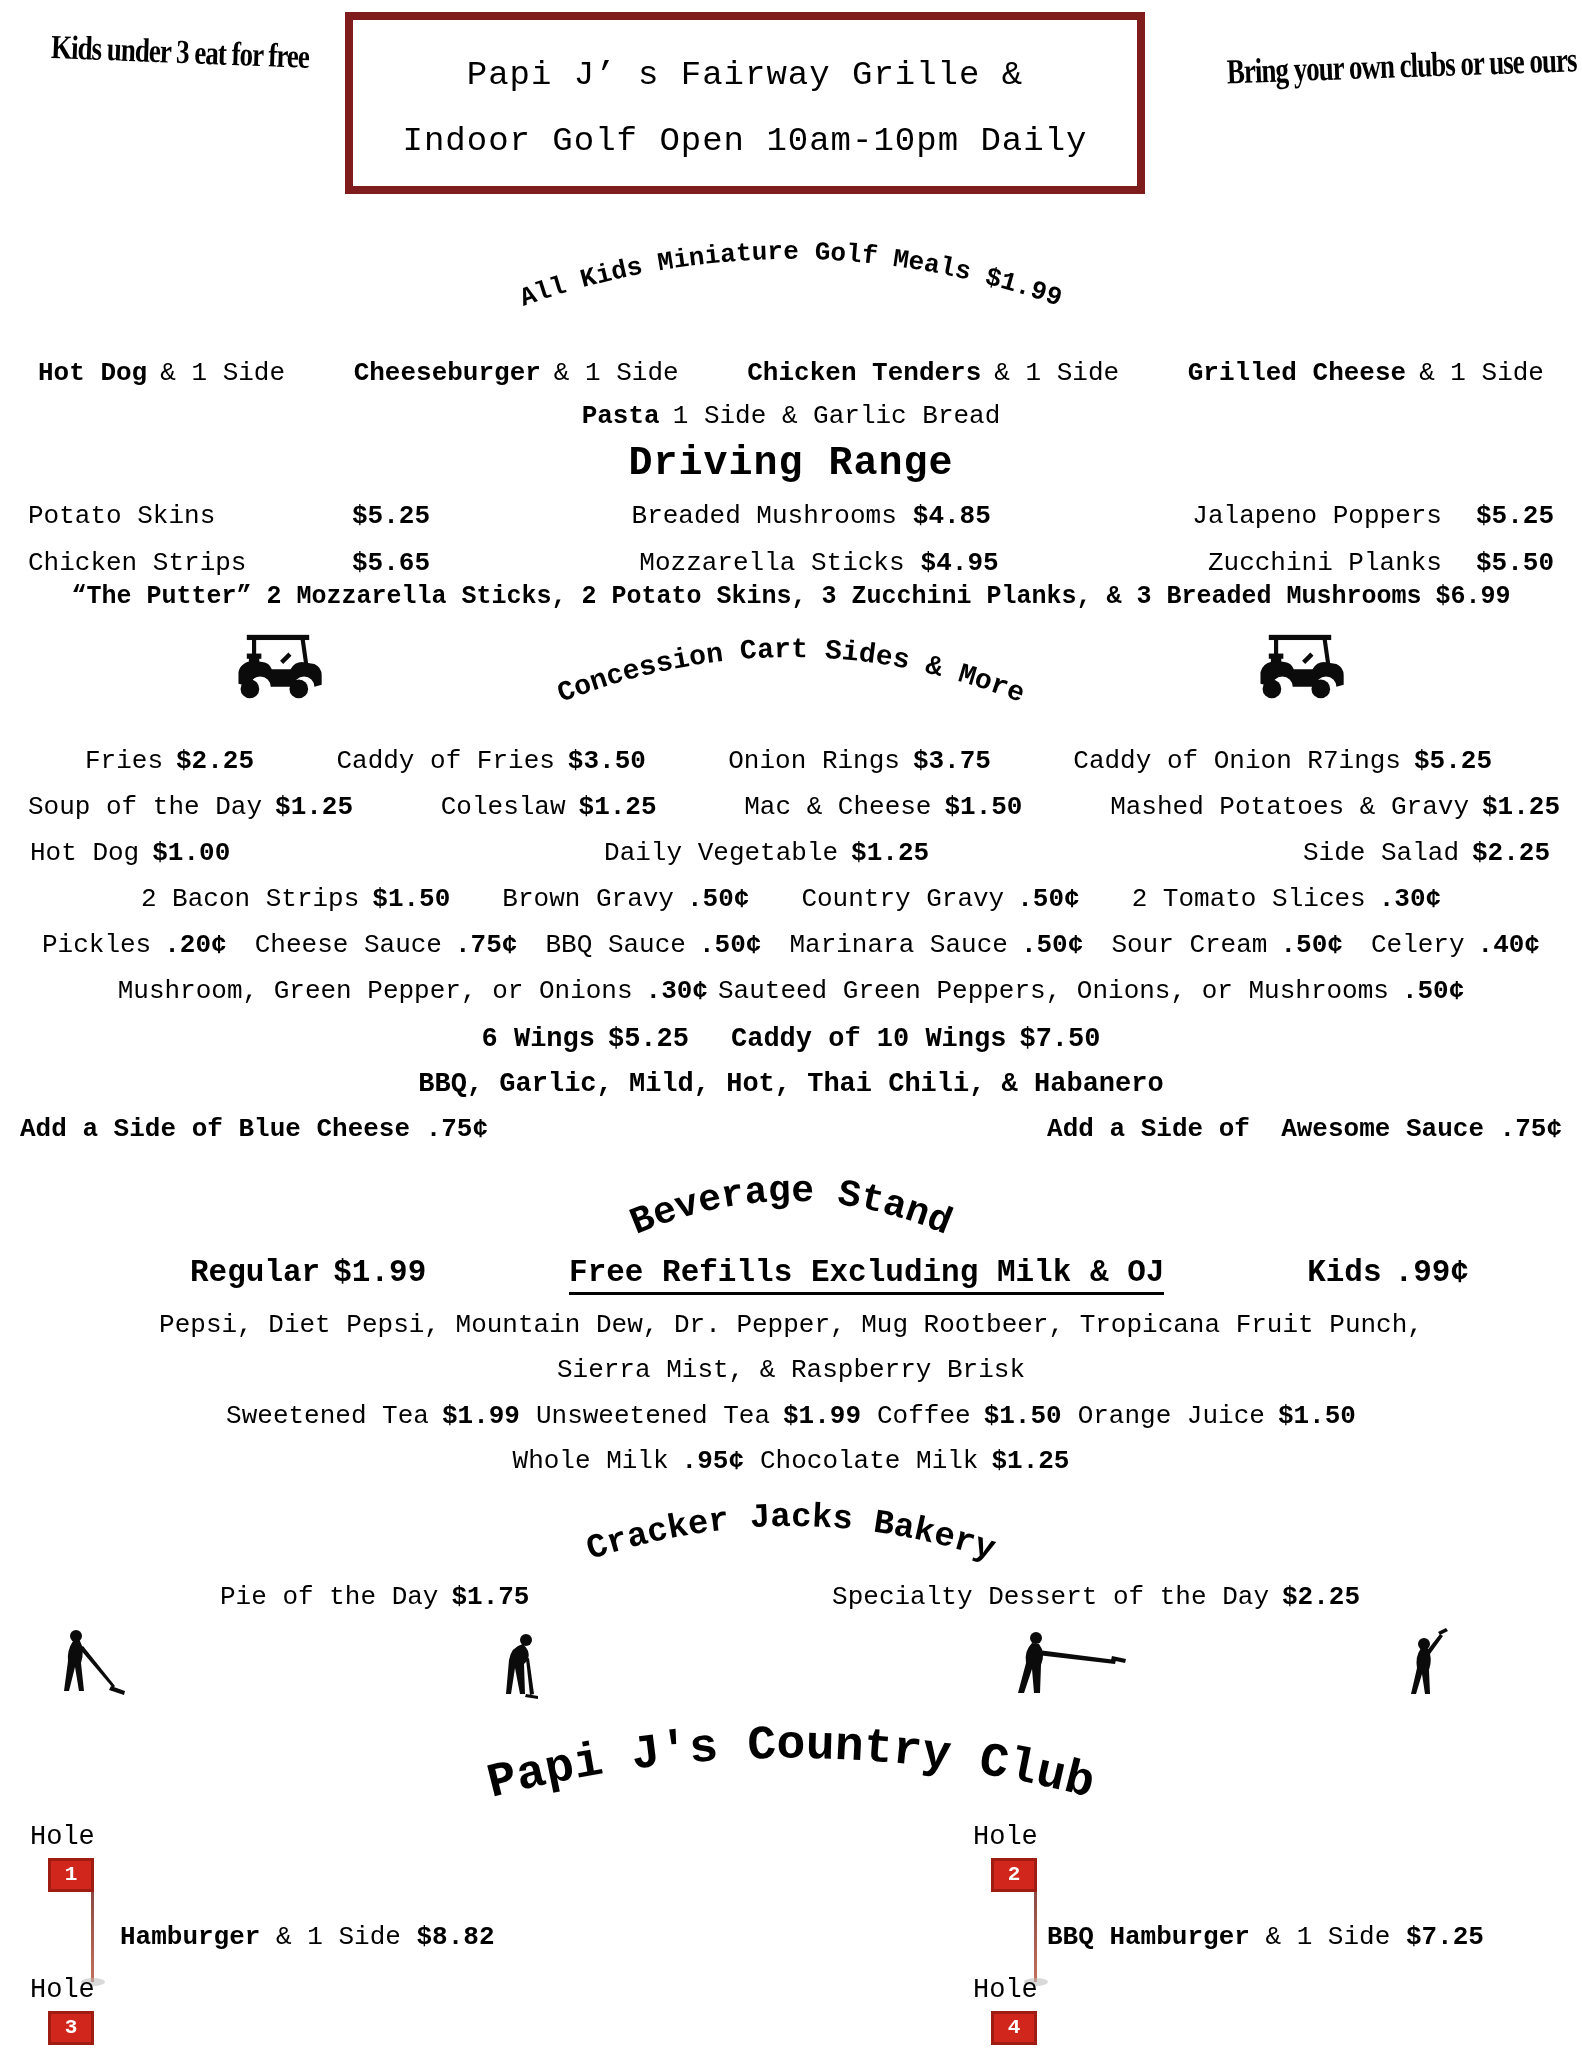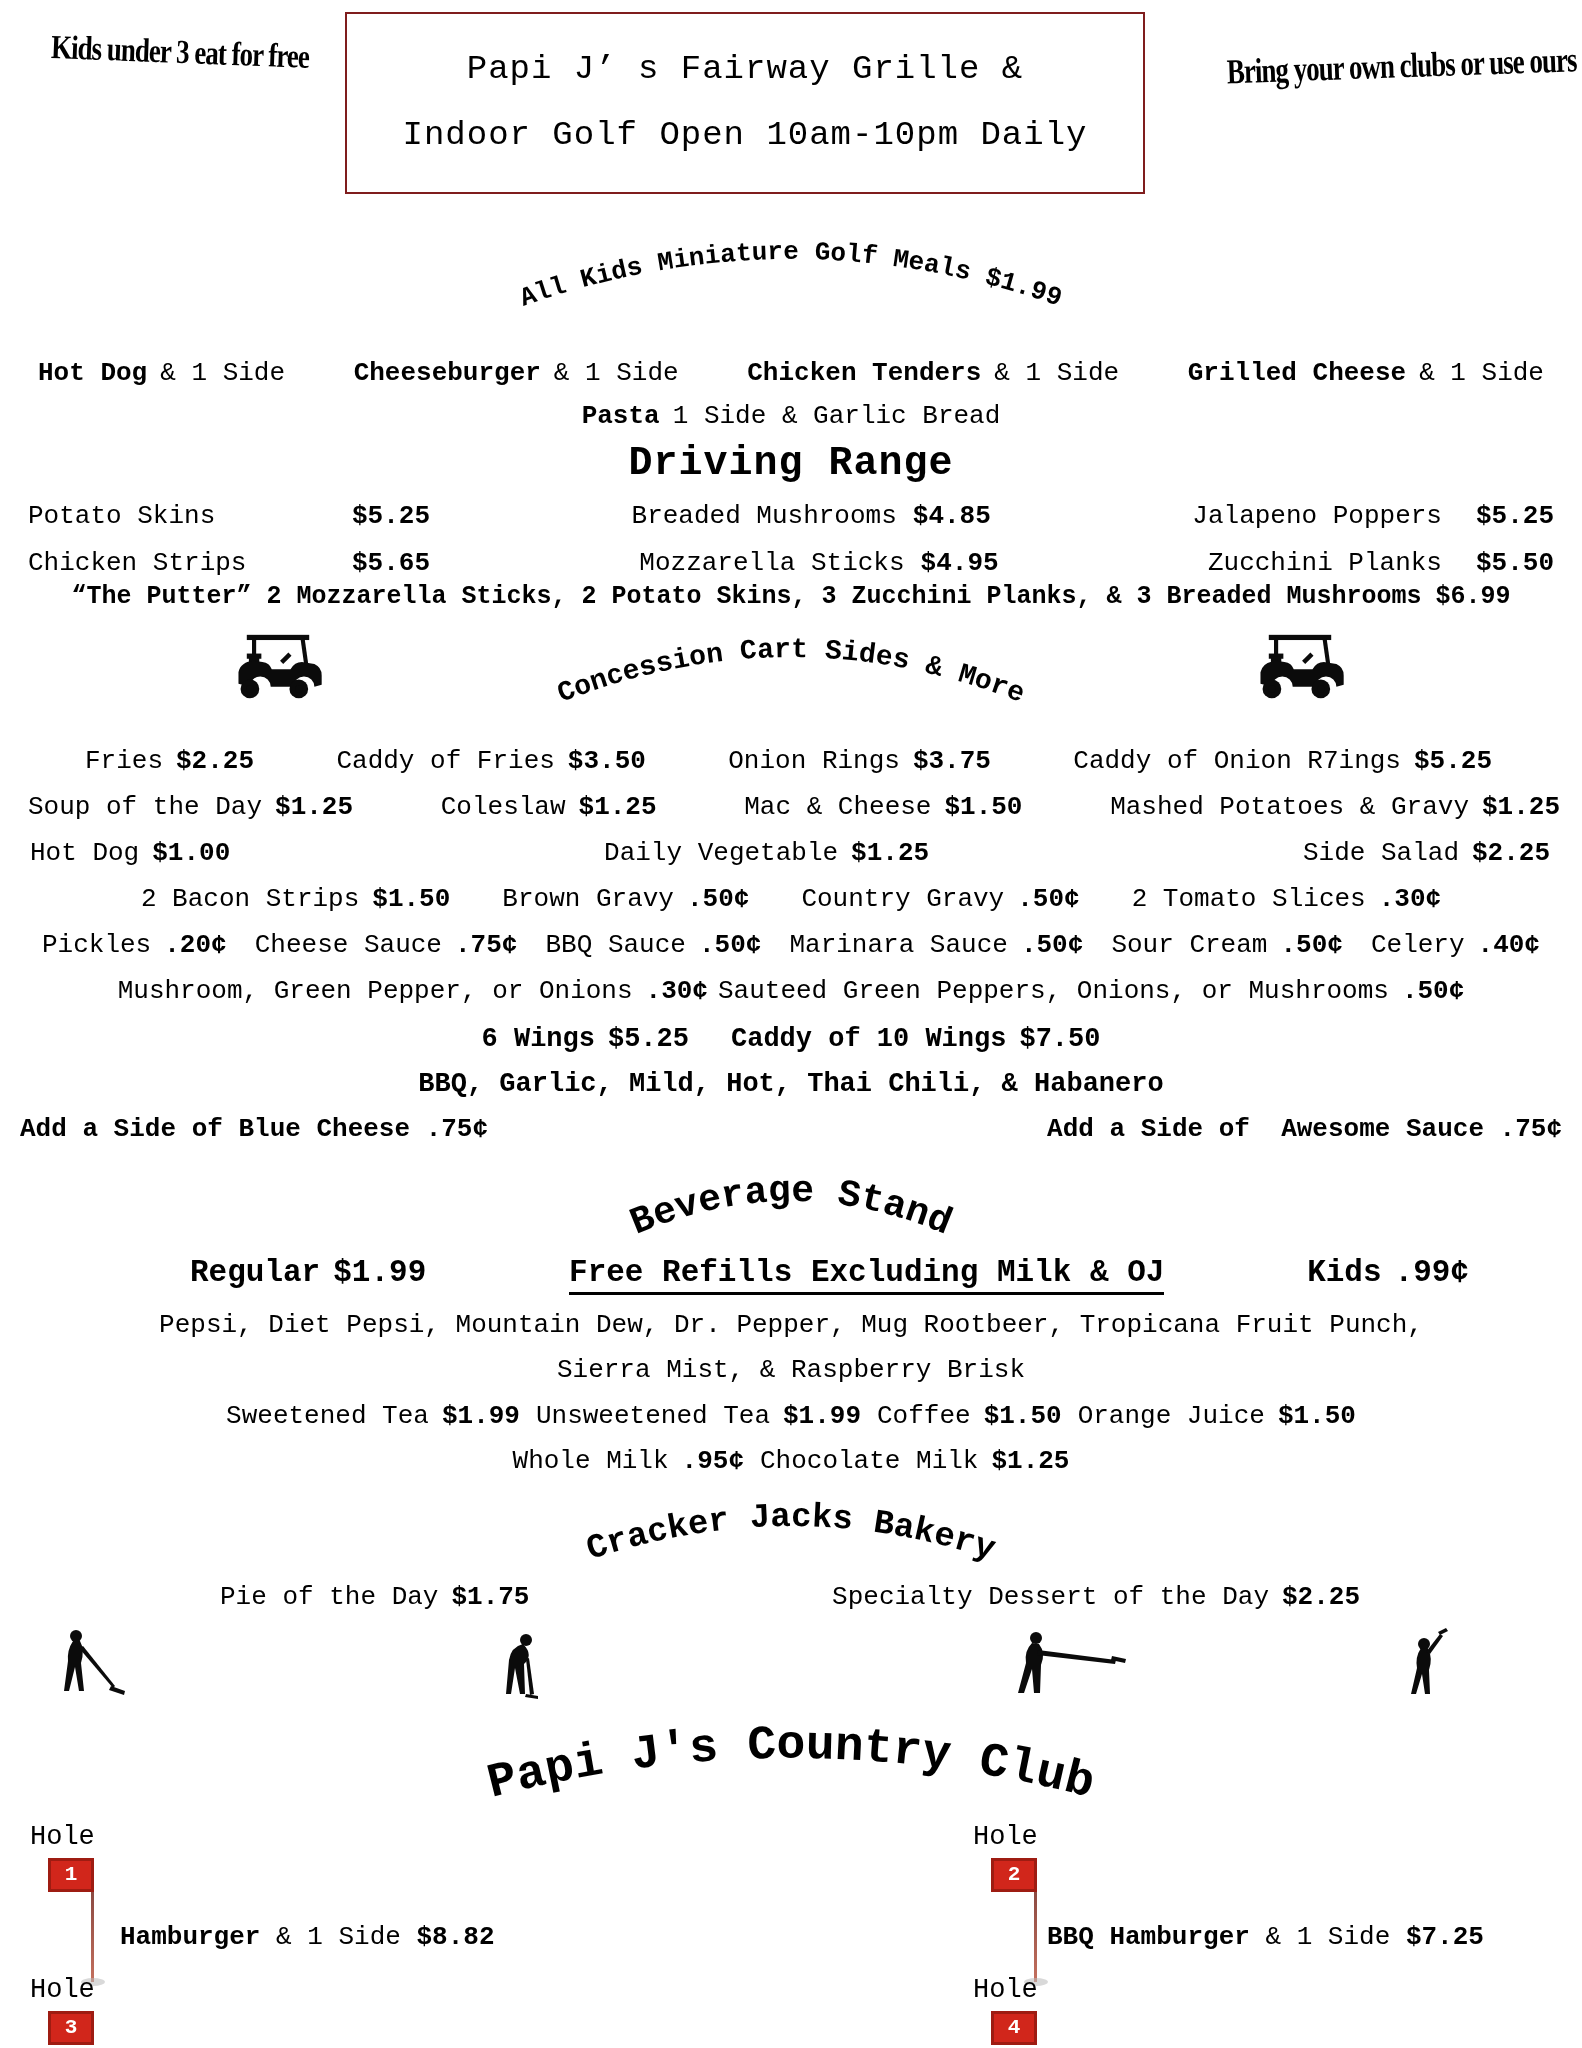--- a/index.html
+++ b/index.html
@@ -18,21 +18,21 @@
     transform:rotate(2.2deg) scaleY(1.25);transform-origin:left top;
   }
   .byoc{
     position:absolute;right:6px;top:40px;
     font-family:"Liberation Serif","DejaVu Serif",serif;
     font-weight:bold;font-size:27px;letter-spacing:-1px;
     transform:rotate(-2deg) scaleY(1.3);transform-origin:right top;
   }
   .title-box{
     position:absolute;left:345px;top:12px;width:800px;height:182px;
-    border:2px solid #7f1d1d;text-align:center;padding-top:22px;box-sizing:border-box;
+    border:8px solid #7f1d1d;text-align:center;padding-top:22px;box-sizing:border-box;
     font-size:34px;line-height:66px;letter-spacing:1px;
   }
   
   .arc{display:block;margin:0 auto;}
   .arc text{font-family:"Liberation Mono","DejaVu Sans Mono",monospace;font-weight:bold;fill:#000;}
   
   .row{display:flex;align-items:baseline;font-size:26px;line-height:34px;}
   .it{display:inline-flex;gap:13px;align-items:baseline;white-space:nowrap;}
   .it .p{font-weight:bold;}
   .sfx{font-weight:normal;}

